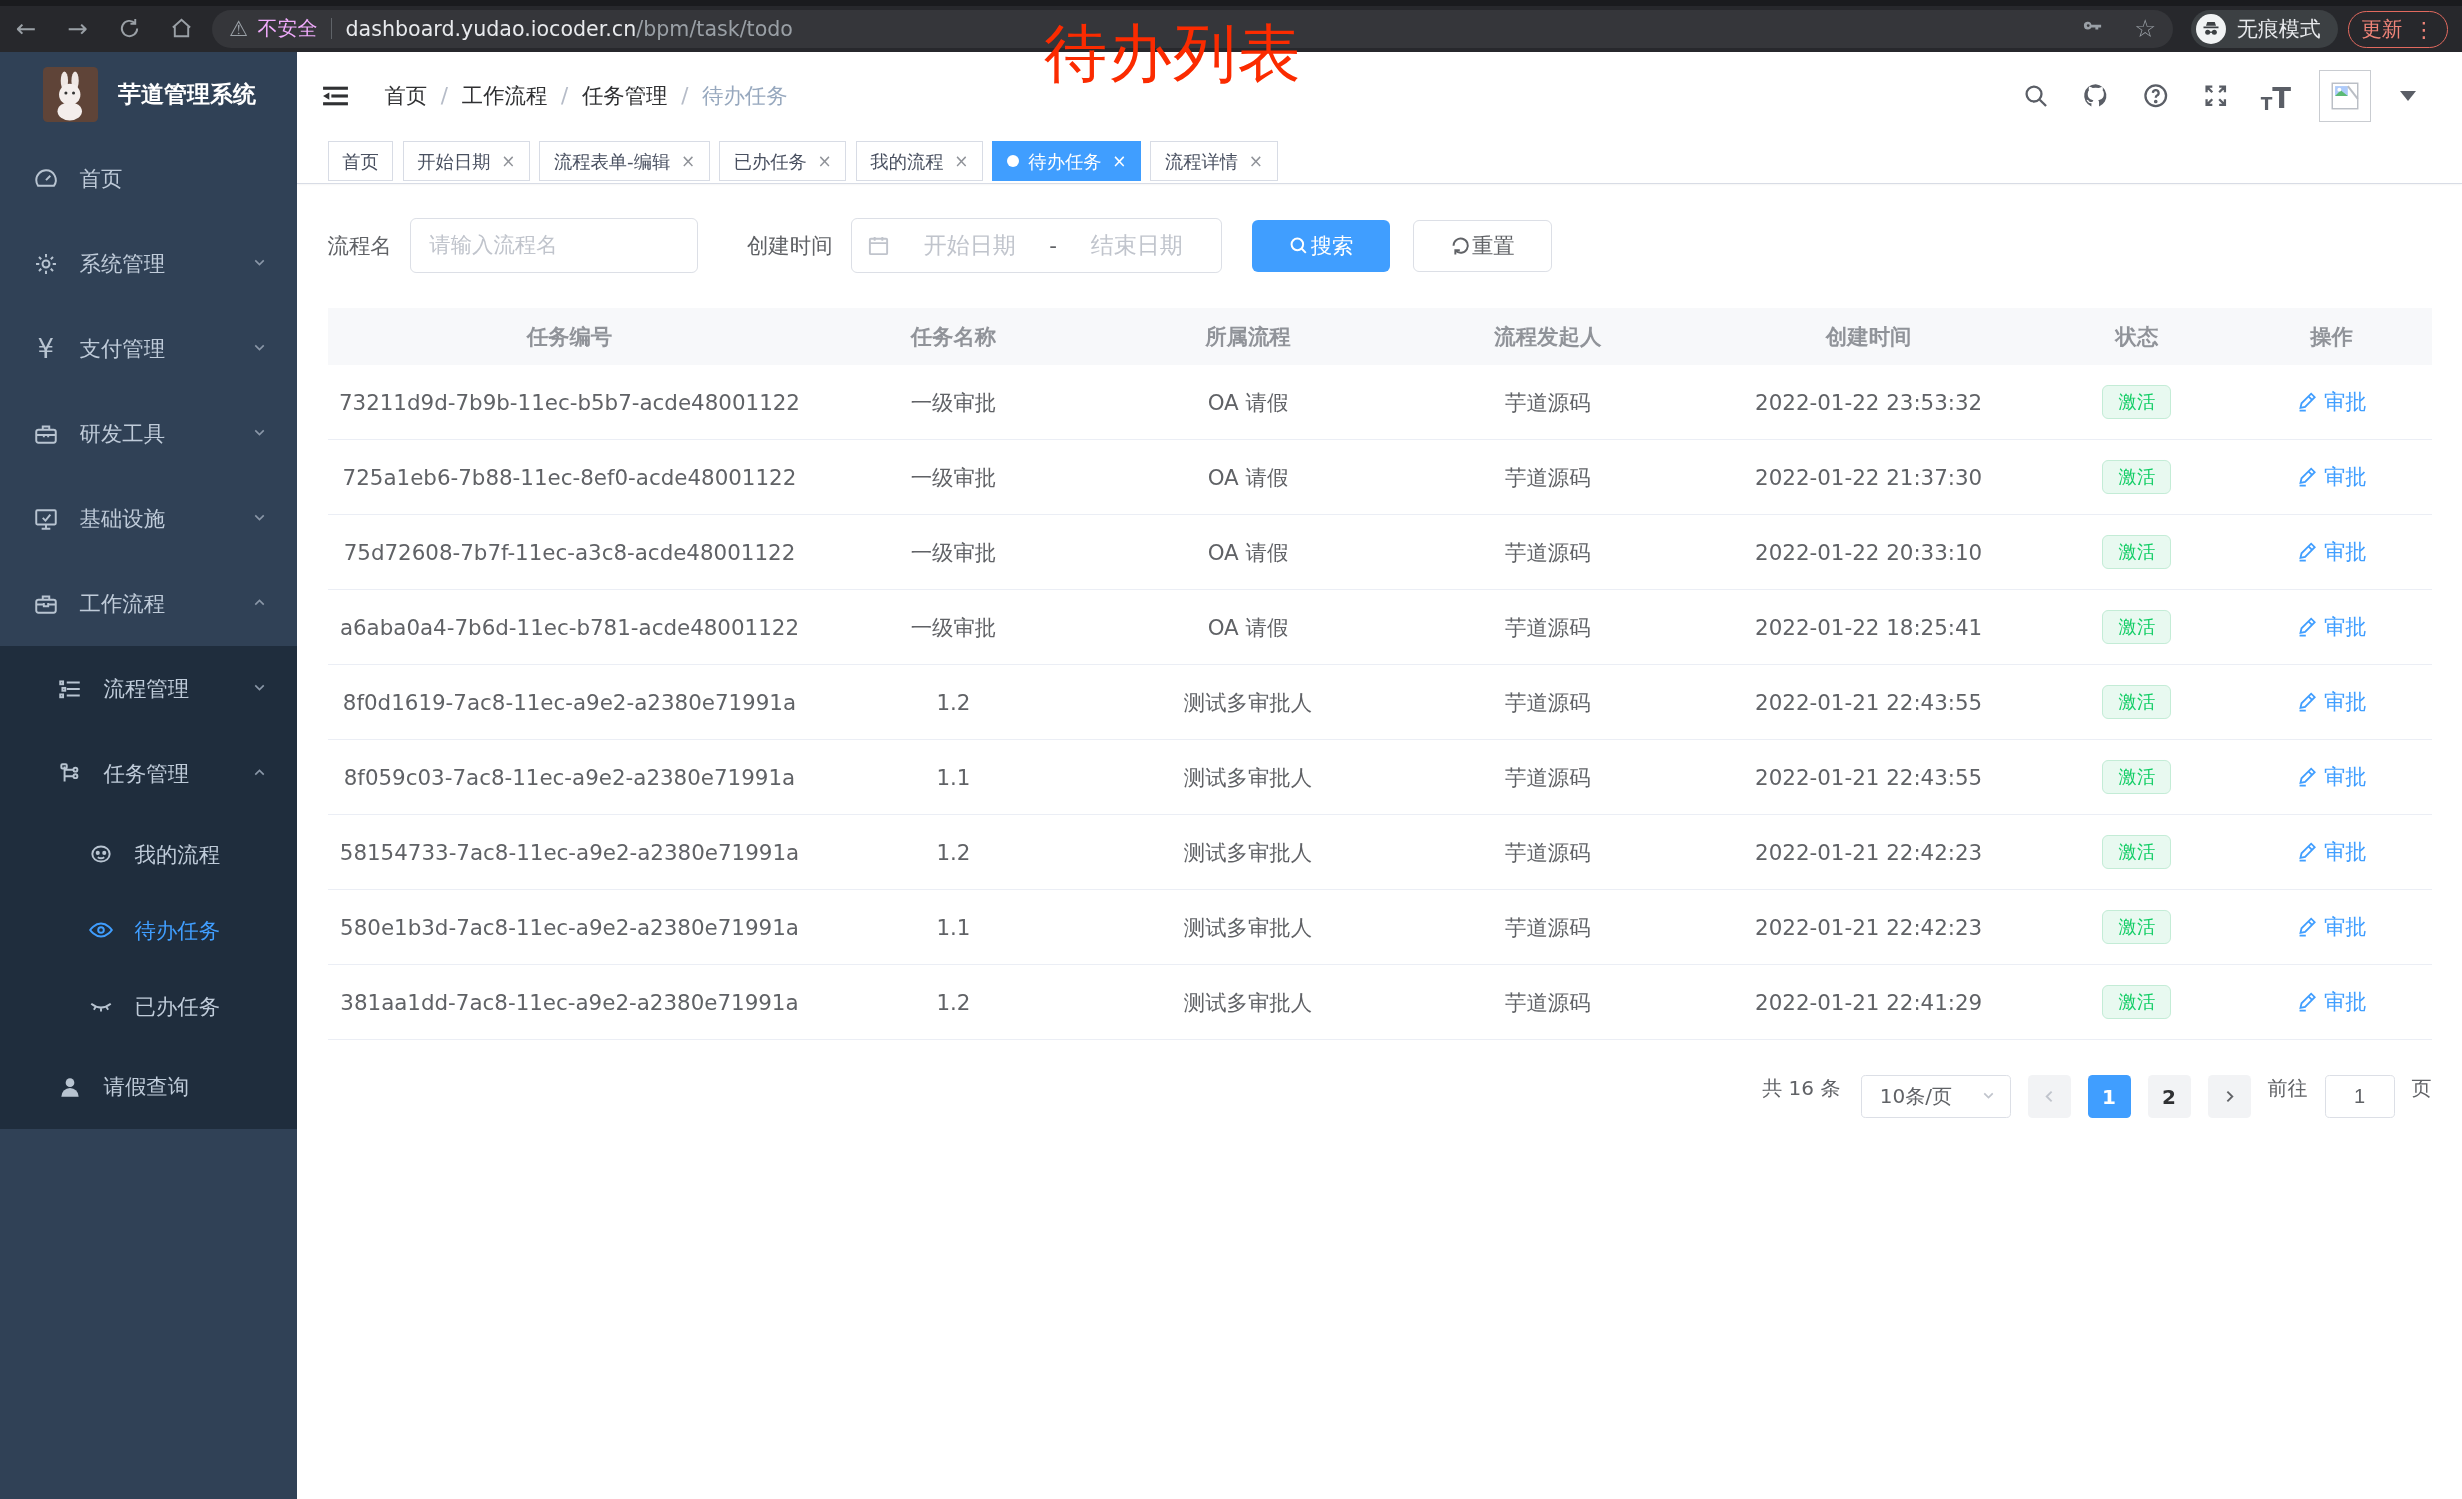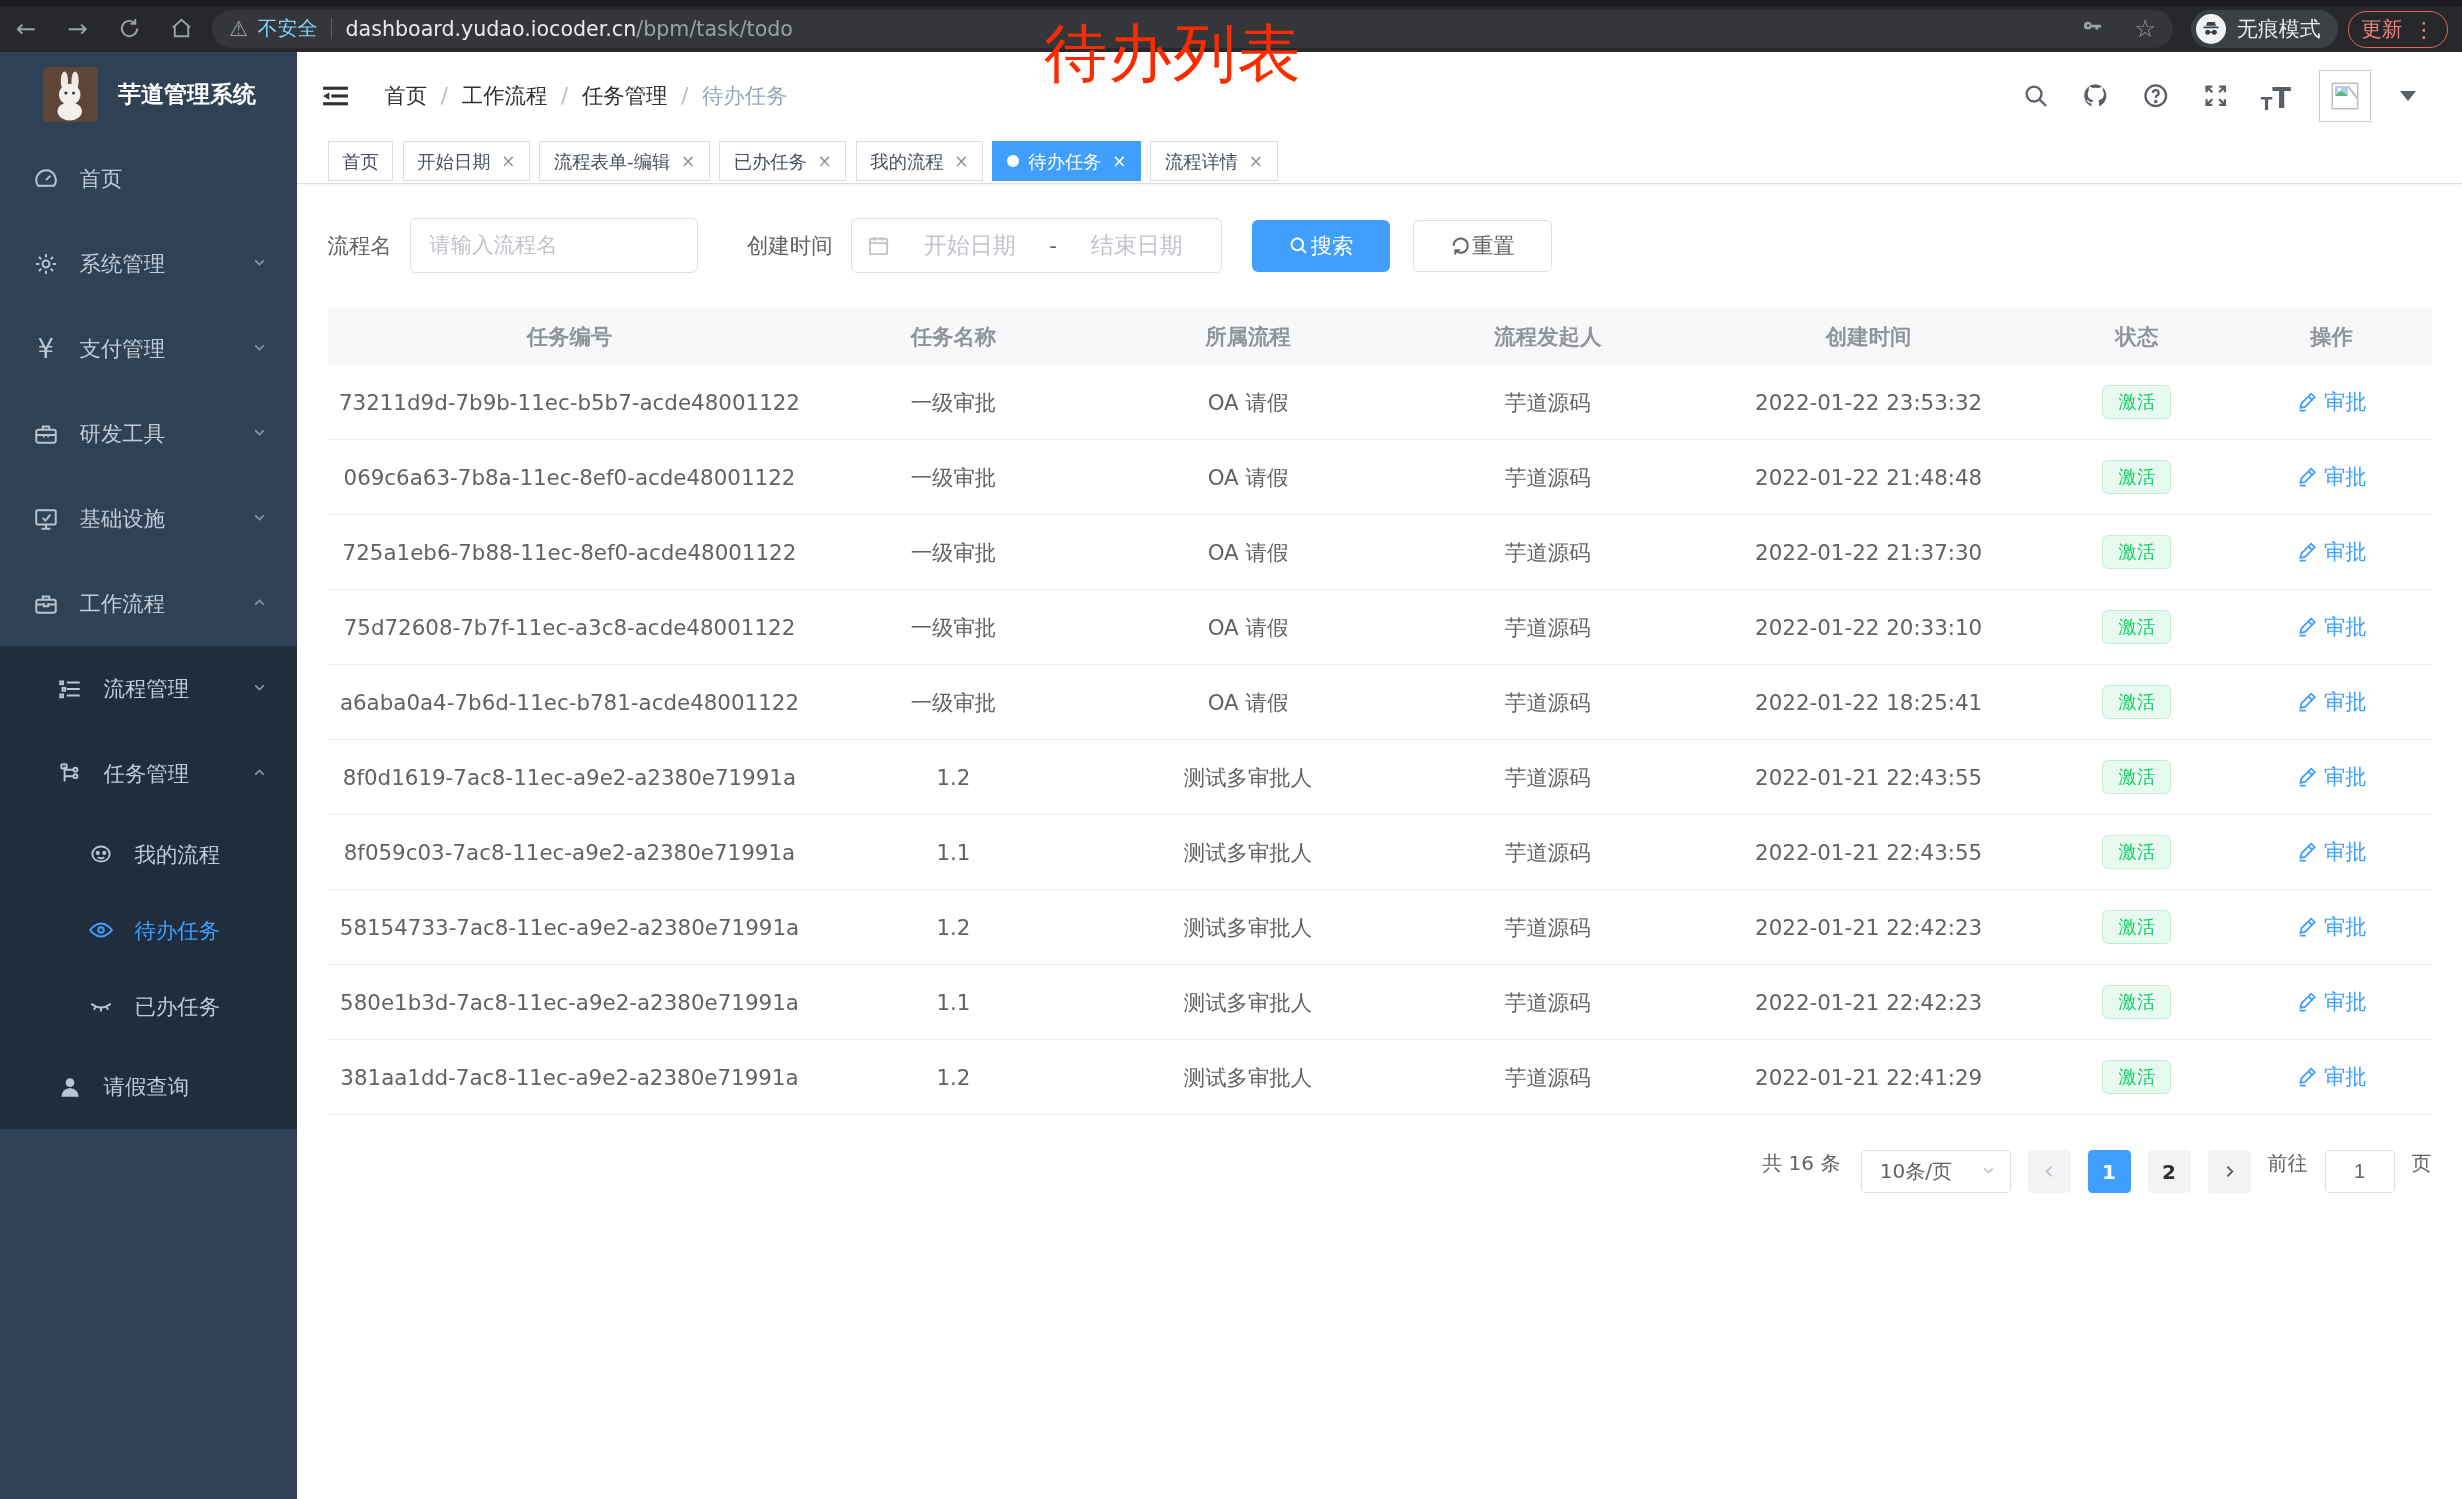--- a/index.html
+++ b/index.html
@@ -9,21 +9,21 @@
     font-family:"DejaVu Sans","Liberation Sans",sans-serif;
     -webkit-font-smoothing:antialiased;
   }
   
   .browser-bar{position:absolute;left:0;top:0;width:2462px;height:52px;background:#27282c;border-top:6.9px solid #1a1b1e;box-sizing:border-box;}
   .nav-btns{position:absolute;left:10.7px;top:0;height:45px;display:flex;align-items:center;gap:21.4px;color:#9aa0a6;}
   .nav-btn{width:30.5px;height:30.5px;display:flex;align-items:center;justify-content:center;font-size:24.4px;}
   .nav-btn svg{width:23px;height:23px;stroke:#9aa0a6;fill:none;stroke-width:2;}
   .url-bar{position:absolute;left:212px;top:3.8px;width:1961px;height:38px;background:#35363a;border-radius:19px;display:flex;align-items:center;box-sizing:border-box;padding:0 17px;color:#9aa0a6;}
   .warn-icon{font-size:21.4px;margin-right:9.2px;color:#9aa0a6;}
-  .sec-label{font-size:20px;color:#7dd3fc;}
+  .sec-label{font-size:20px;color:#f0abfc;}
   .url-sep{width:0.8px;height:21.4px;background:#5f6368;margin:0 13.7px;}
   .url-domain{font-size:20.6px;color:#e8eaed;}
   .url-path{font-size:20.6px;color:#9aa0a6;}
   .url-right{margin-left:auto;display:flex;align-items:center;gap:30.5px;}
   .key-icon svg{width:23px;height:23px;fill:#9aa0a6;}
   .star-icon{font-size:24.4px;color:#9aa0a6;}
   .incog-pill{position:absolute;left:2191px;top:3.8px;height:38px;border-radius:19px;background:#3c4043;display:flex;align-items:center;padding:0 17px 0 4.6px;gap:10.7px;}
   .incog-circle{width:30.5px;height:30.5px;border-radius:50%;background:#f1f3f4;display:flex;align-items:center;justify-content:center;}
   .incog-circle svg{width:20px;height:20px;fill:#3c4043;}
   .incog-label{color:#e8eaed;font-size:21px;}
@@ -474,37 +474,20 @@
                 <a class="approve-link">
                   <svg viewBox="0 0 24 24">
                     <path d="M13.5 5.5l5 5M5 19l1.2-5.2L17 3l4 4L10.2 17.8 5 19z"></path>
                     <path d="M4 22h7"></path>
                   </svg>
                   <span>审批</span>
                 </a>
               </td>
             </tr>
 
-            <tr>
-              <td>069c6a63-7b8a-11ec-8ef0-acde48001122</td>
-              <td>一级审批</td>
-              <td>OA 请假</td>
-              <td>芋道源码</td>
-              <td>2022-01-22 21:48:48</td>
-              <td><span class="badge">激活</span></td>
-              <td>
-                <a class="approve-link">
-                  <svg viewBox="0 0 24 24">
-                    <path d="M13.5 5.5l5 5M5 19l1.2-5.2L17 3l4 4L10.2 17.8 5 19z"></path>
-                    <path d="M4 22h7"></path>
-                  </svg>
-                  <span>审批</span>
-                </a>
-              </td>
-            </tr>
 
             <tr>
               <td>725a1eb6-7b88-11ec-8ef0-acde48001122</td>
               <td>一级审批</td>
               <td>OA 请假</td>
               <td>芋道源码</td>
               <td>2022-01-22 21:37:30</td>
               <td><span class="badge">激活</span></td>
               <td>
                 <a class="approve-link">

